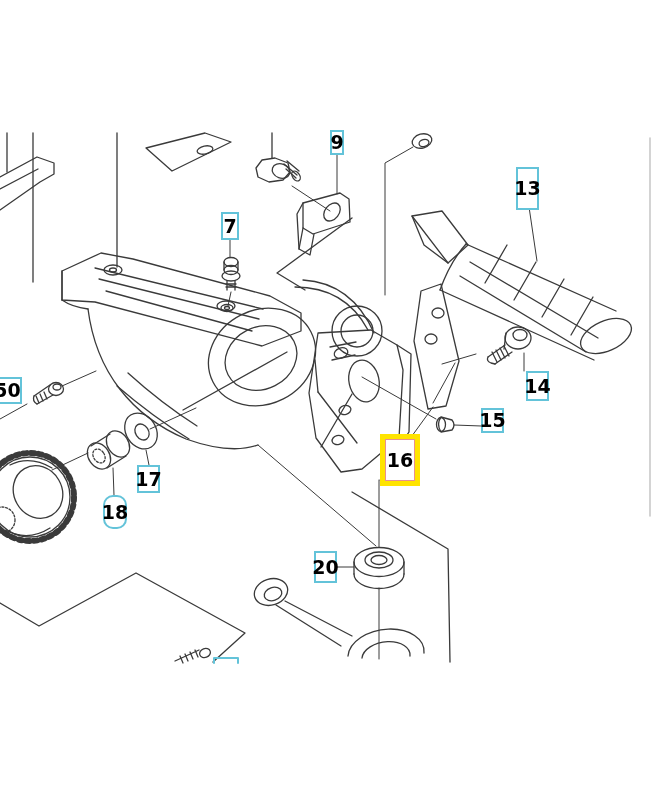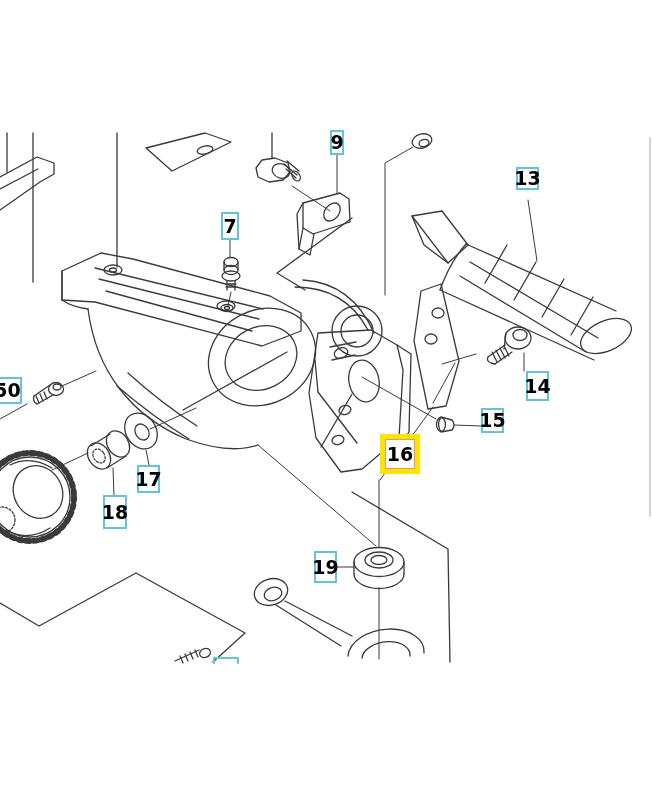--- a/index.html
+++ b/index.html
@@ -237,22 +237,22 @@
       <line x1="190" y1="652" x2="193" y2="659"></line>
       <line x1="195" y1="650" x2="198" y2="657"></line>
       <ellipse cx="205" cy="653" rx="5.5" ry="4.5" transform="rotate(-20 205 653)"></ellipse>
       <path d="M214,663 L214,658 L238,658 L238,663" style="stroke:#63c3d9;stroke-width:2"></path>
     </g>
   </svg>
 
   <div id="labels">
       <div class="part-label plain" style="left: 221px; top: 212px; width: 18px; height: 28px;">7</div>
       <div class="part-label plain" style="left: 330px; top: 130px; width: 14px; height: 25px;">9</div>
-      <div class="part-label plain" style="left: 516px; top: 167px; width: 23px; height: 23px;">13</div>
+      <div class="part-label plain" style="left: 516px; top: 167px; width: 23px; height: 43px;">13</div>
       <div class="part-label plain" style="left: 514px; top: 371px; width: 23px; height: 30px; margin-left: 12px;">14</div>
       <div class="part-label plain" style="left: 481px; top: 408px; width: 23px; height: 25px;">15</div>
-      <div class="part-label highlighted" style="left: 380px; top: 434px; width: 40px; height: 40px;">16</div>
+      <div class="part-label highlighted" style="left: 380px; top: 434px; width: 40px; height: 52px;">16</div>
       <div class="part-label plain" style="left: 137px; top: 465px; width: 23px; height: 28px;">17</div>
-      <div class="part-label plain" style="left: 103px; top: 495px; width: 24px; height: 34px;">18</div>
-      <div class="part-label plain" style="left: 314px; top: 551px; width: 23px; height: 32px;">19</div>
+      <div class="part-label plain" style="left: 103px; top: 495px; width: 24px; height: 34px; border-radius: 10px;">18</div>
+      <div class="part-label plain" style="left: 314px; top: 551px; width: 23px; height: 32px;">20</div>
       <div class="part-label plain" style="left: -7px; top: 377px; width: 29px; height: 27px;">50</div>
     </div>
 </div>
 
 </body></html>

